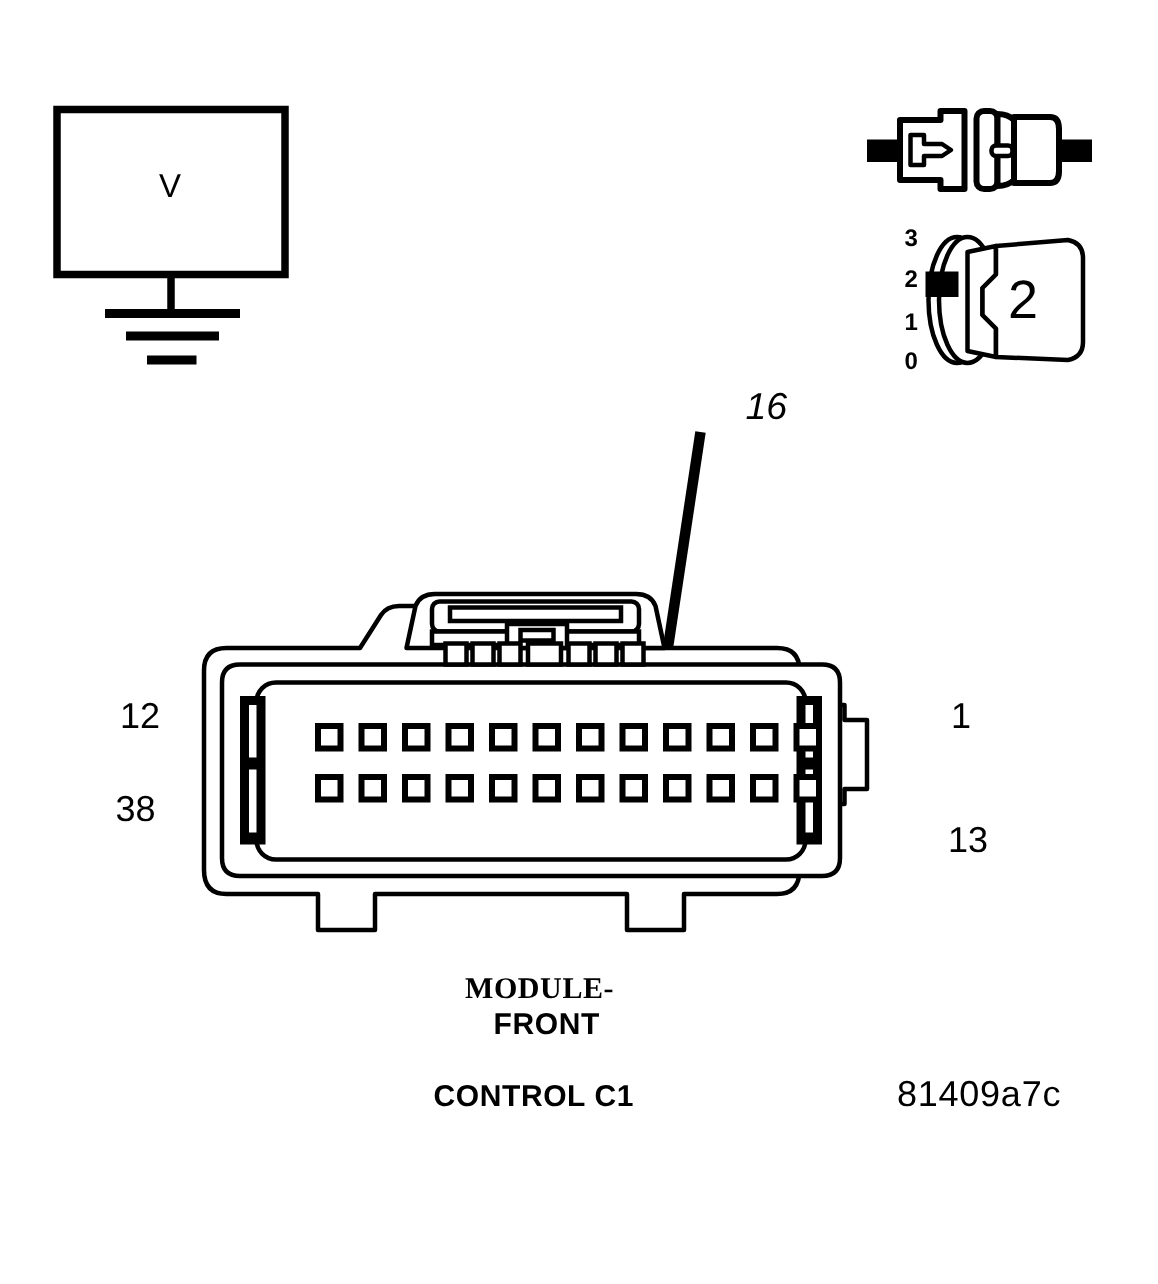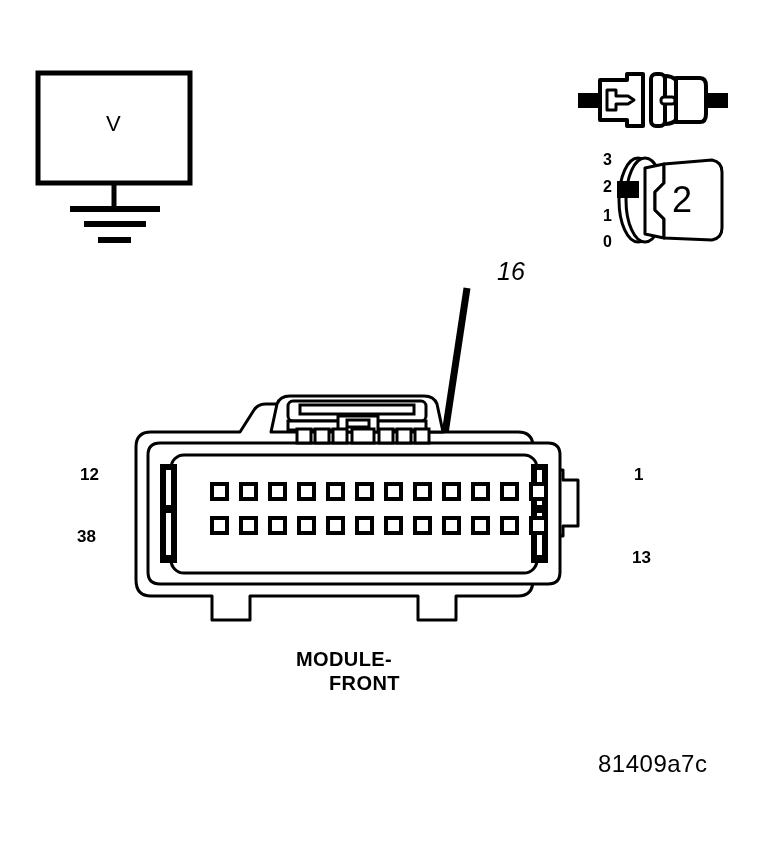--- a/index.html
+++ b/index.html
@@ -29,22 +29,22 @@
   .txt {
     position: absolute;
     white-space: pre;
     line-height: 1;
   }
   .lbl-meter {
     font-size: 22px;
     font-weight: 400;
   }
   .lbl-pin {
-    font-size: 17px;
-    font-weight: 700;
+    font-size: 24px;
+    font-weight: 400;
   }
   .lbl-callout {
     font-size: 25px;
     font-weight: 400;
   }
   .lbl-dial {
     font-size: 16px;
     font-weight: 700;
   }
   .lbl-dial-big {
@@ -234,18 +234,19 @@
   <div class="txt lbl-dial" style="left:603px; top:234px;">0</div>
   <div class="txt lbl-dial-big" style="left:672px; top:182px;">2</div>
 
   <div class="txt lbl-callout" style="left:497px; top:259px;font-style:italic;">16</div>
 
   <div class="txt lbl-pin" style="left:80px; top:466px;">12</div>
   <div class="txt lbl-pin" style="left:77px; top:528px;">38</div>
   <div class="txt lbl-pin" style="left:634px; top:466px;">1</div>
   <div class="txt lbl-pin" style="left:632px; top:528px;margin-top:21px;">13</div>
 
-  <div class="txt lbl-name" style="left:296px; top:649px;">MODULE-</div>
+  <div class="txt lbl-name" style="left:310px; top:649px;font-family:Liberation Serif, serif;">MODULE-</div>
   <div class="txt lbl-name" style="left:329px; top:673px;">FRONT</div>
-
-  <div class="txt lbl-code" style="left:598px; top:752px;">81409a7c</div>
+  <div class="txt lbl-name" style="left:289px; top:721px;">CONTROL C1</div>
+
+  <div class="txt lbl-code" style="left:598px; top:718px;">81409a7c</div>
 
 </div>
 
 </body></html>

